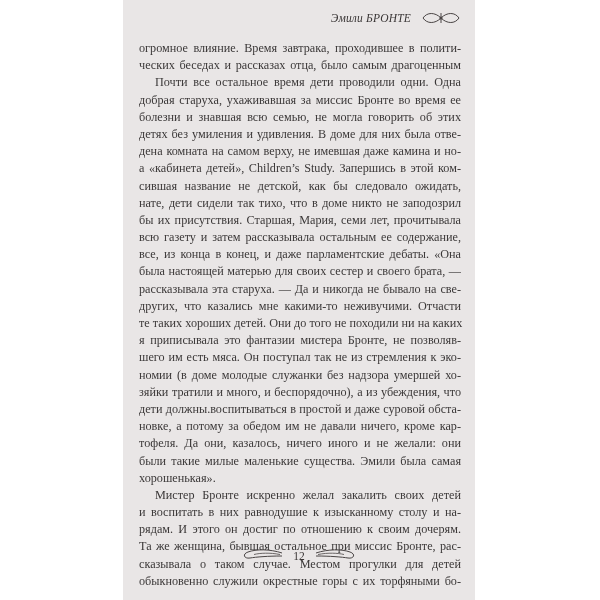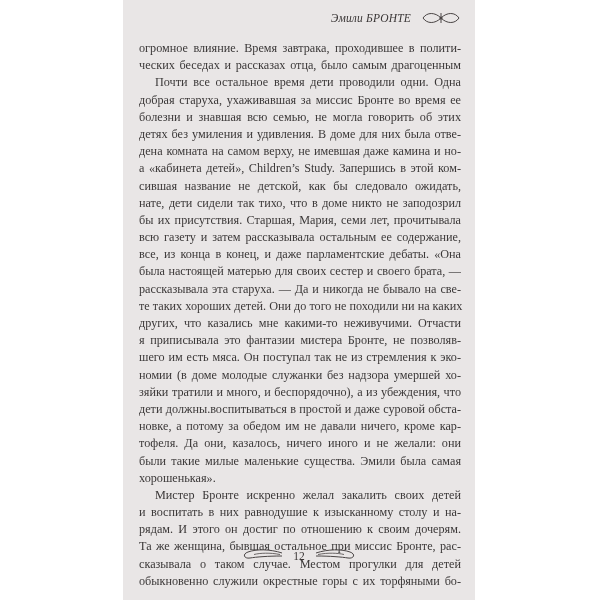--- a/index.html
+++ b/index.html
@@ -42,22 +42,22 @@
         <span class="line">детях без умиления и удивления. В доме для них была отве-</span>
         <span class="line">дена комната на самом верху, не имевшая даже камина и но-</span>
         <span class="line">а «кабинета детей», Children’s Study. Запершись в этой ком-</span>
         <span class="line">сившая название не детской, как бы следовало ожидать,</span>
         <span class="line">нате, дети сидели так тихо, что в доме никто не заподозрил</span>
         <span class="line">бы их присутствия. Старшая, Мария, семи лет, прочитывала</span>
         <span class="line">всю газету и затем рассказывала остальным ее содержание,</span>
         <span class="line">все, из конца в конец, и даже парламентские дебаты. «Она</span>
         <span class="line">была настоящей матерью для своих сестер и своего брата, —</span>
         <span class="line">рассказывала эта старуха. — Да и никогда не бывало на све-</span>
+        <span class="line">других, что казались мне какими-то неживучими. Отчасти</span>
         <span class="line">те таких хороших детей. Они до того не походили ни на каких</span>
-        <span class="line">других, что казались мне какими-то неживучими. Отчасти</span>
         <span class="line">я приписывала это фантазии мистера Бронте, не позволяв-</span>
         <span class="line">шего им есть мяса. Он поступал так не из стремления к эко-</span>
         <span class="line">номии (в доме молодые служанки без надзора умершей хо-</span>
         <span class="line">зяйки тратили и много, и беспорядочно), а из убеждения, что</span>
         <span class="line">дети должны.воспитываться в простой и даже суровой обста-</span>
         <span class="line">новке, а потому за обедом им не давали ничего, кроме кар-</span>
         <span class="line">тофеля. Да они, казалось, ничего иного и не желали: они</span>
         <span class="line">были такие милые маленькие существа. Эмили была самая</span>
         <span class="line last">хорошенькая».</span>
       </div>

